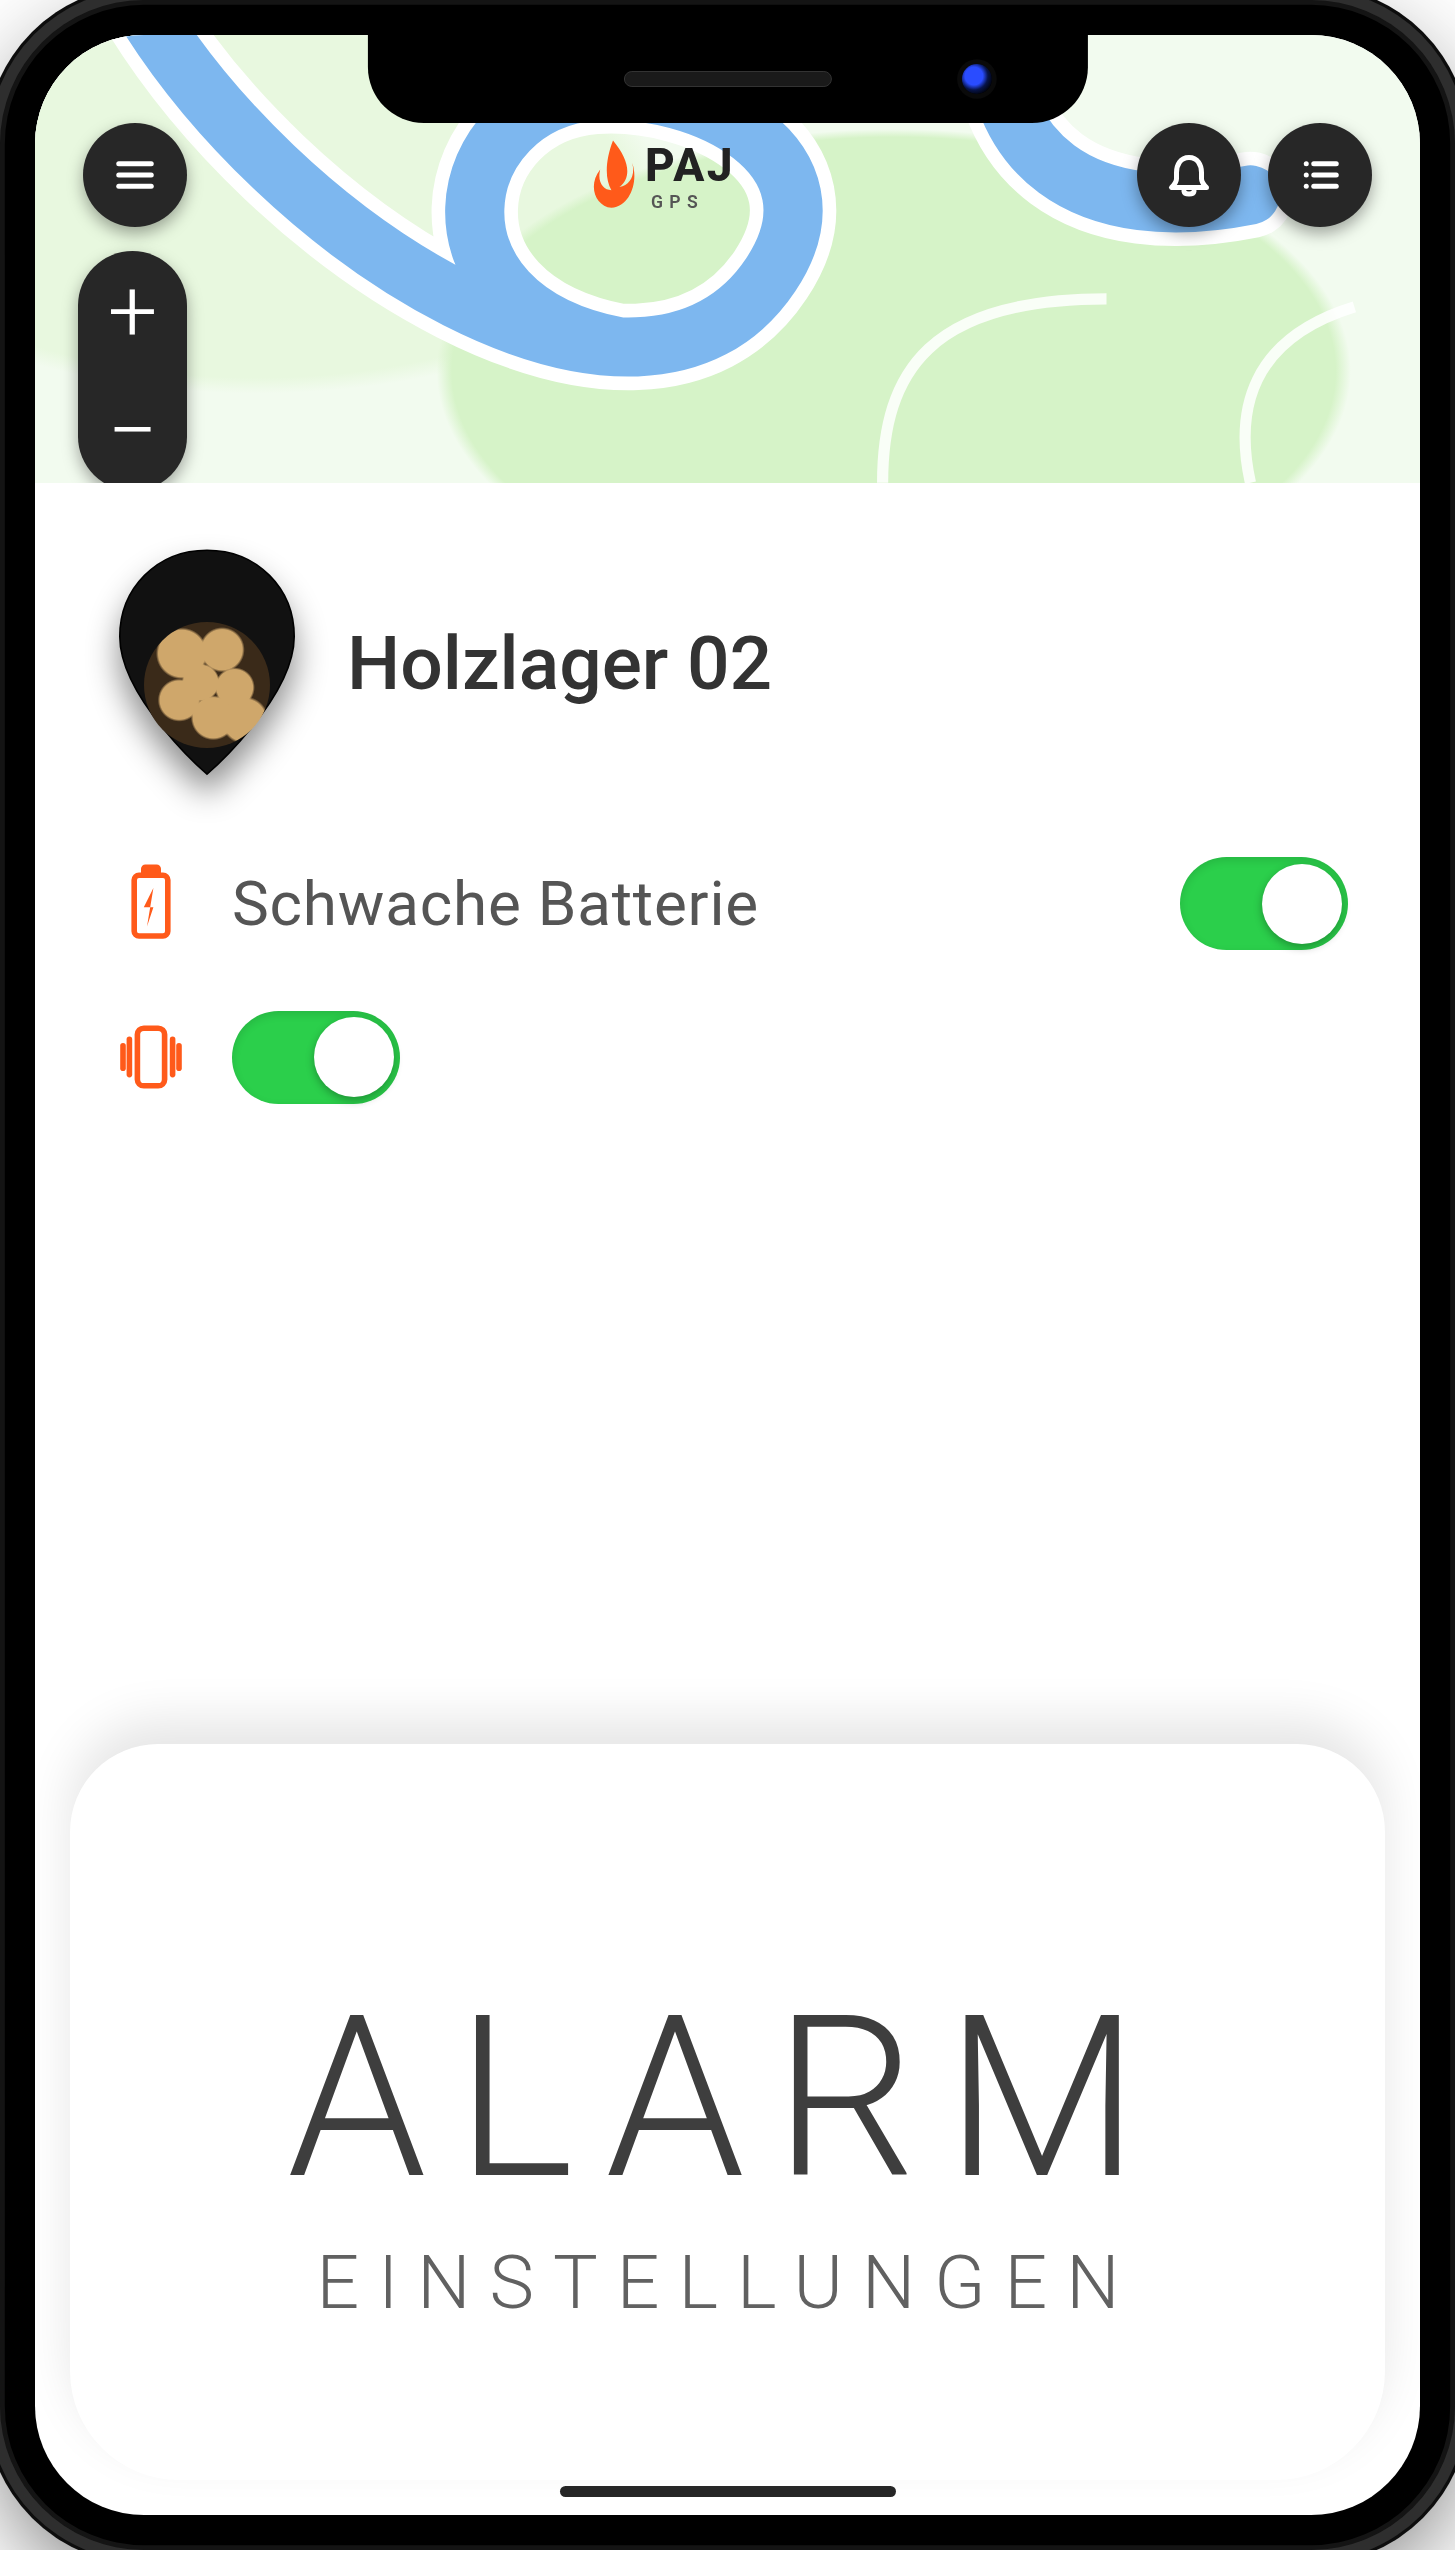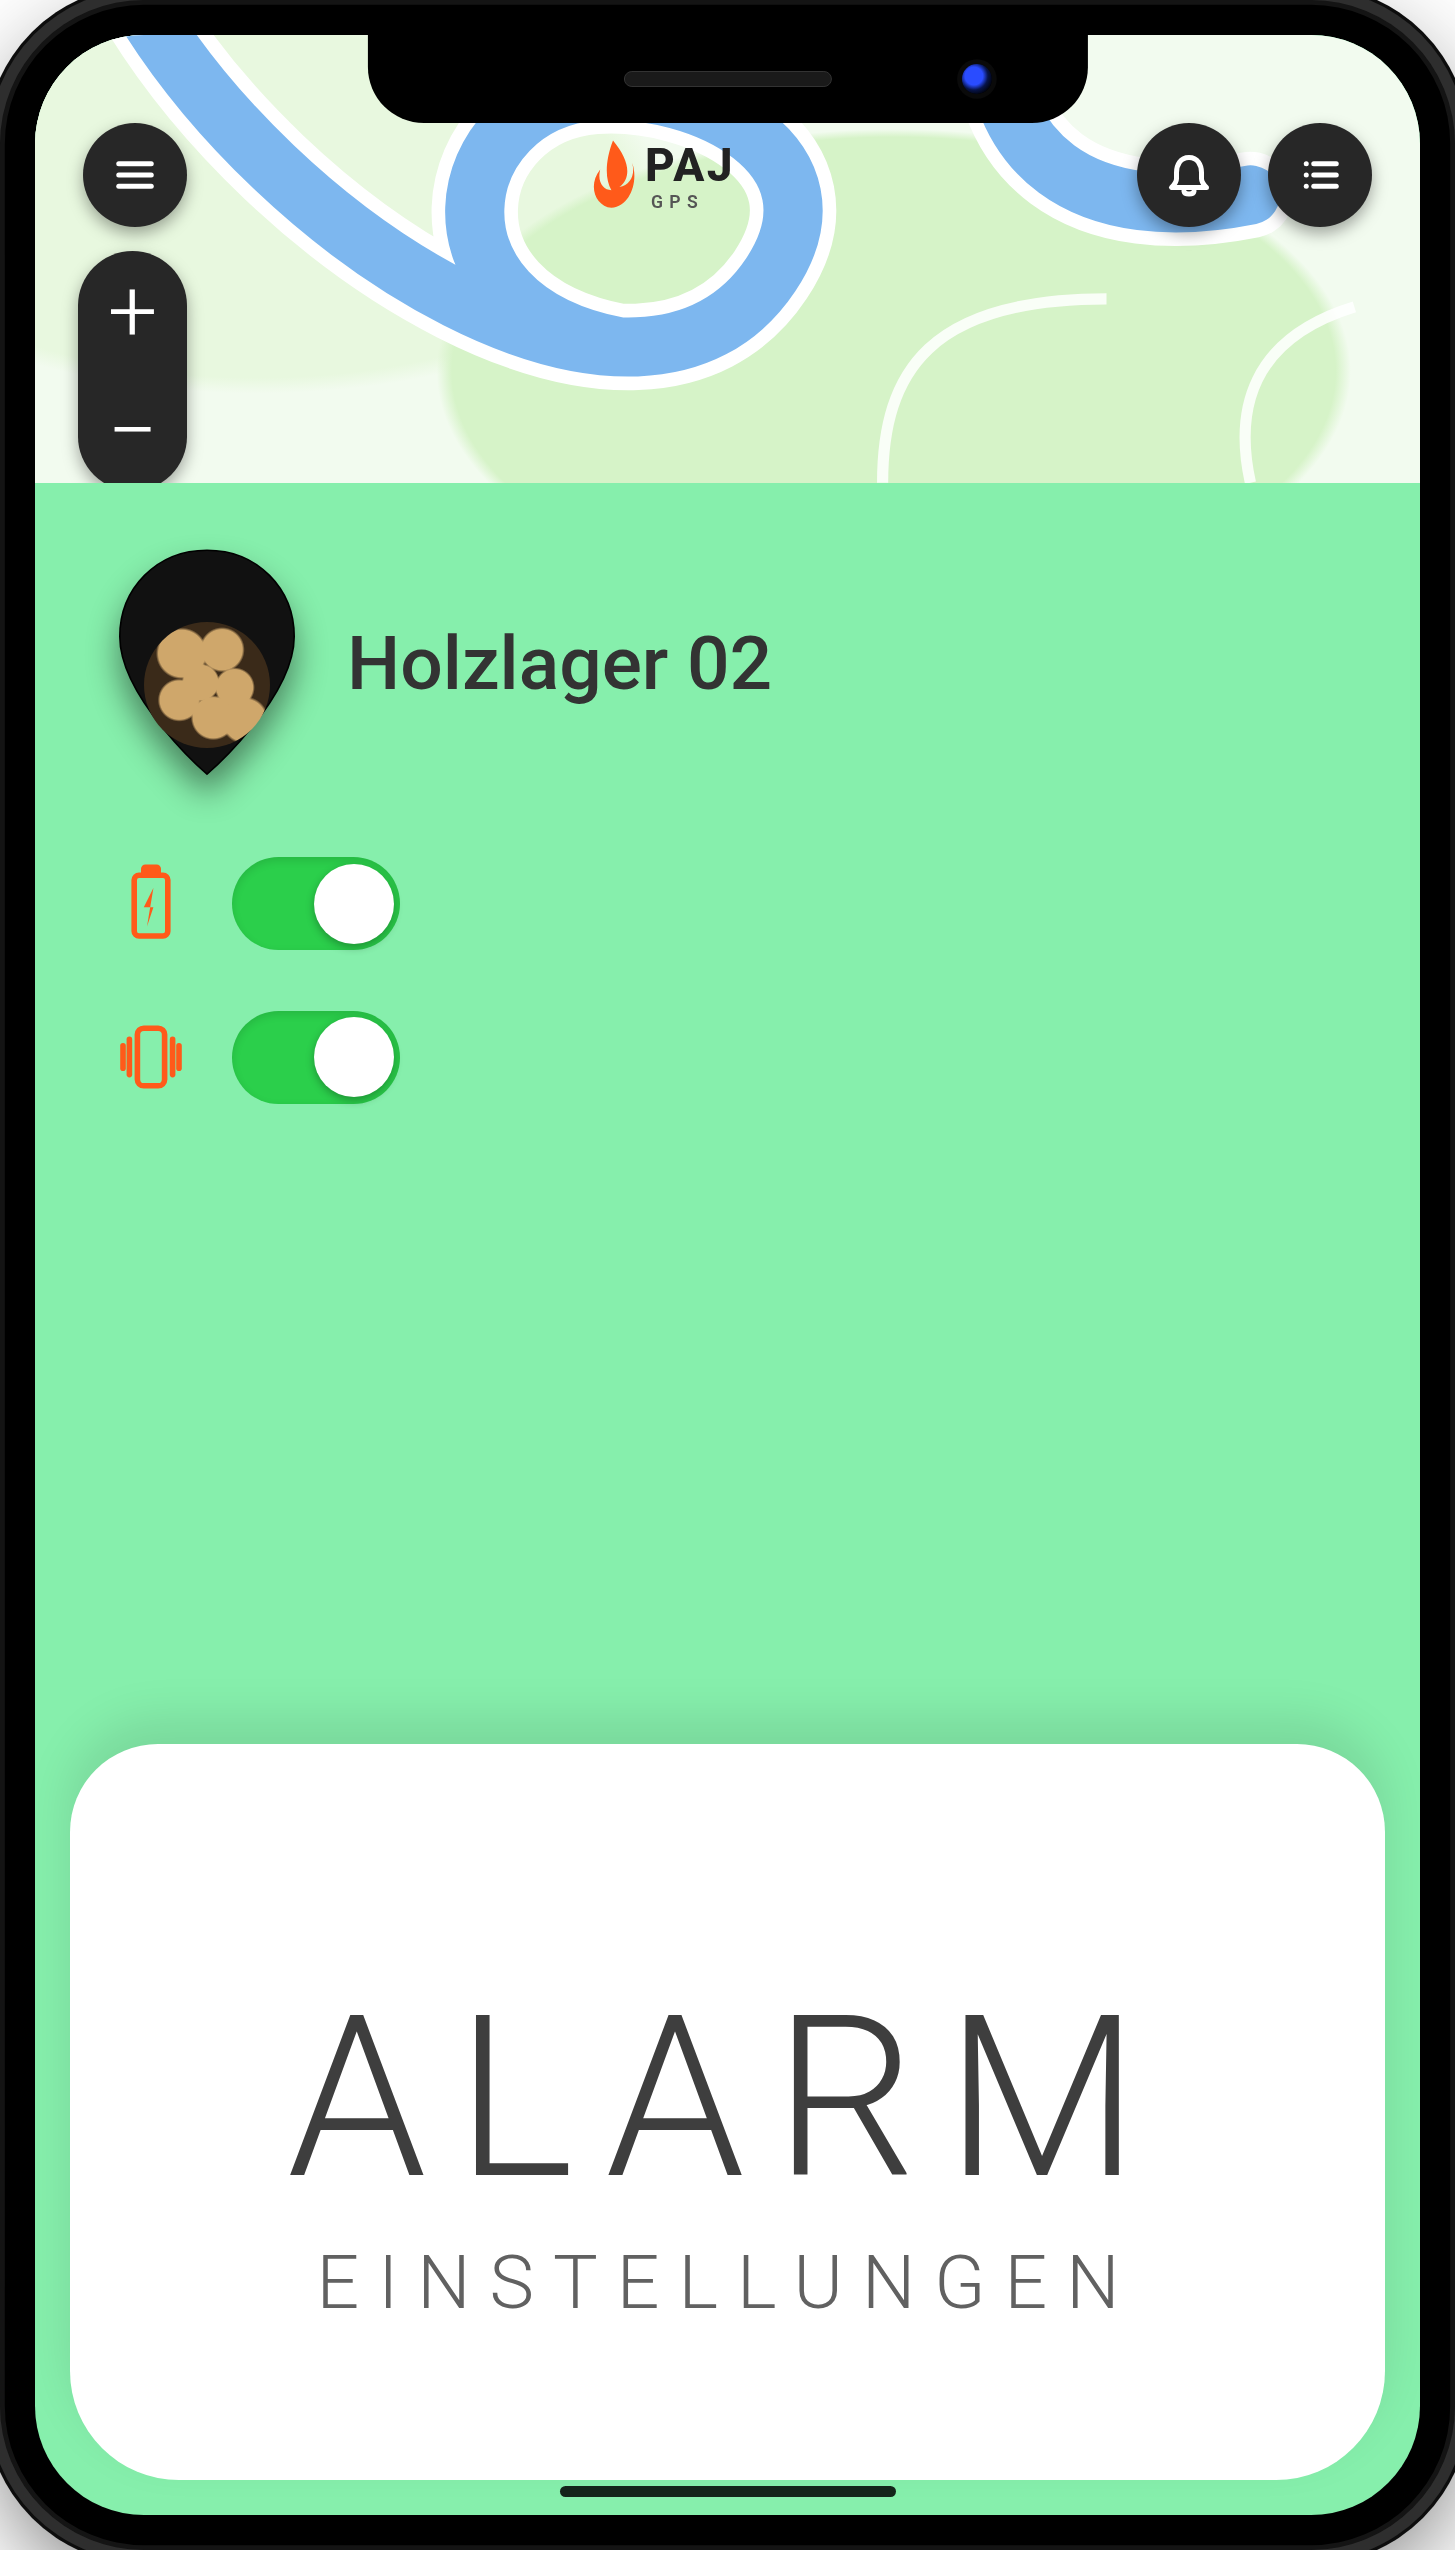--- a/index.html
+++ b/index.html
@@ -37,21 +37,21 @@
     position:absolute;inset:0;
     border-radius:var(--screen-radius);
     box-shadow:inset 0 0 0 4.8px rgba(255,255,255,.08);
     pointer-events:none;
   }
 
   
   .screen{
     position:absolute;inset:35px;
     border-radius:calc(var(--screen-radius) - 35px);
-    background:#86efac;
+    background:#ffffff;
     overflow:hidden;
   }
 
   
   .notch{
     position:absolute;
     left:50%;top:0;transform:translateX(-50%);
     width:52%;height:88px;
     background:#000;
     border-radius:0 0 56px 56px;
@@ -271,20 +271,21 @@
       <div class="row">
         <div class="ic">
           <svg viewBox="0 0 90 100">
             <g fill="none" stroke="#ff5a1a" stroke-width="7" stroke-linejoin="round" stroke-linecap="round">
               <rect x="24" y="14" width="42" height="76" rx="6"></rect>
               <rect x="36" y="4" width="18" height="10" rx="2" fill="#ff5a1a"></rect>
               <path d="M48 30 L36 54 L48 54 L40 78" fill="#ff5a1a" stroke="none"></path>
             </g>
           </svg>
         </div>
+        <div class="lbl">Schwache Batterie</div>
         <div class="toggle">
             <div class="knob"></div>
           </div>
       </div>
 
       <div class="row">
         <div class="ic">
           <svg viewBox="0 0 90 100">
             <g fill="none" stroke="#ff5a1a" stroke-width="7" stroke-linejoin="round" stroke-linecap="round">
               <rect x="28" y="14" width="34" height="72" rx="8"></rect>

